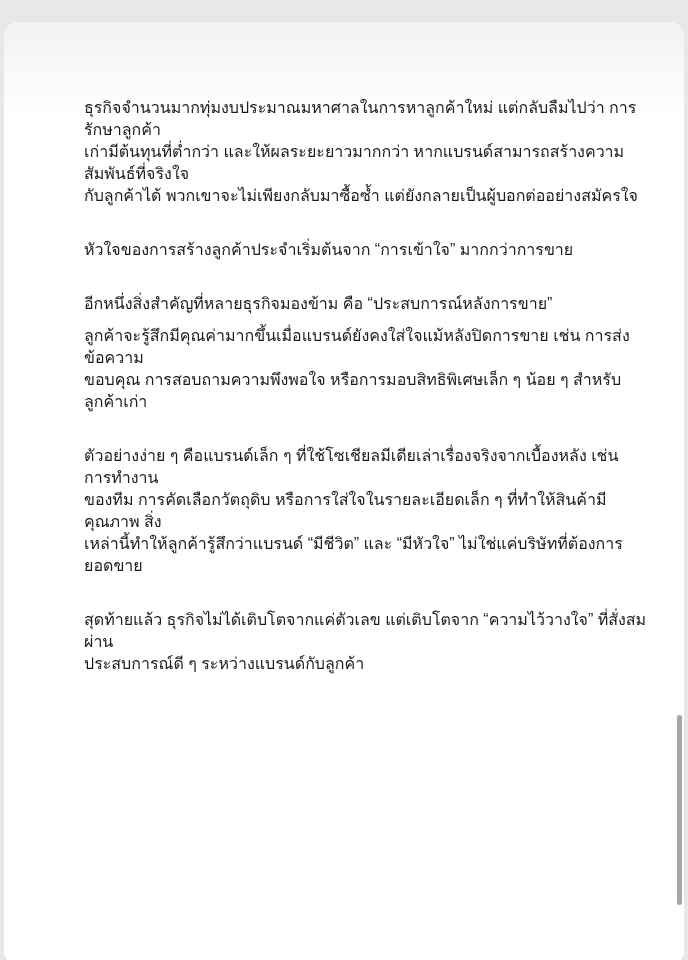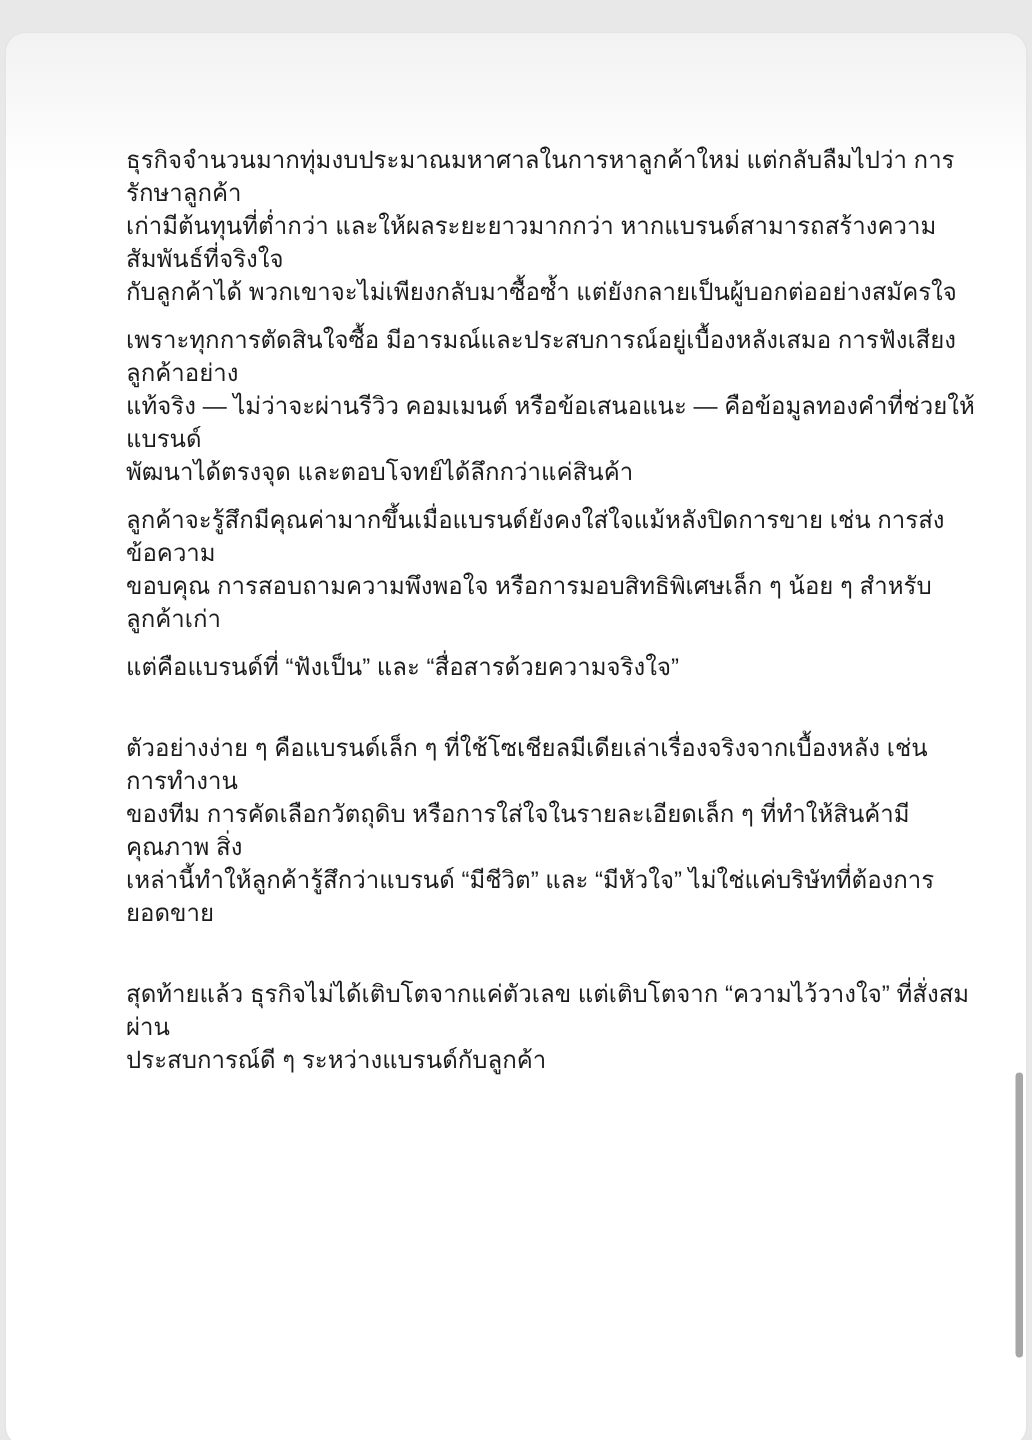--- a/index.html
+++ b/index.html
@@ -52,26 +52,24 @@
   }
 </style>
 </head>
 <body>
 
 <div class="document-card">
   <div class="document-body">
       <p class="para">ธุรกิจจำนวนมากทุ่มงบประมาณมหาศาลในการหาลูกค้าใหม่ แต่กลับลืมไปว่า การรักษาลูกค้า
 เก่ามีต้นทุนที่ต่ำกว่า และให้ผลระยะยาวมากกว่า หากแบรนด์สามารถสร้างความสัมพันธ์ที่จริงใจ
 กับลูกค้าได้ พวกเขาจะไม่เพียงกลับมาซื้อซ้ำ แต่ยังกลายเป็นผู้บอกต่ออย่างสมัครใจ</p>
-      <p class="para">เพราะทุกการตัดสินใจซื้อ มีอารมณ์และประสบการณ์อยู่เบื้องหลังเสมอ การฟังเสียงลูกค้าอย่าง
-แท้จริง — ไม่ว่าจะผ่านรีวิว คอมเมนต์ หรือข้อเสนอแนะ — คือข้อมูลทองคำที่ช่วยให้แบรนด์
-พัฒนาได้ตรงจุด และตอบโจทย์ได้ลึกกว่าแค่สินค้า</p>
+      <p class="para section-break">หัวใจของการสร้างลูกค้าประจำเริ่มต้นจาก “การเข้าใจ” มากกว่าการขาย</p>
+      <p class="para section-break">อีกหนึ่งสิ่งสำคัญที่หลายธุรกิจมองข้าม คือ “ประสบการณ์หลังการขาย”</p>
       <p class="para">ลูกค้าจะรู้สึกมีคุณค่ามากขึ้นเมื่อแบรนด์ยังคงใส่ใจแม้หลังปิดการขาย เช่น การส่งข้อความ
 ขอบคุณ การสอบถามความพึงพอใจ หรือการมอบสิทธิพิเศษเล็ก ๆ น้อย ๆ สำหรับลูกค้าเก่า</p>
-      <p class="para">แต่คือแบรนด์ที่ “ฟังเป็น” และ “สื่อสารด้วยความจริงใจ”</p>
       <p class="para section-break">ตัวอย่างง่าย ๆ คือแบรนด์เล็ก ๆ ที่ใช้โซเชียลมีเดียเล่าเรื่องจริงจากเบื้องหลัง เช่น การทำงาน
 ของทีม การคัดเลือกวัตถุดิบ หรือการใส่ใจในรายละเอียดเล็ก ๆ ที่ทำให้สินค้ามีคุณภาพ สิ่ง
 เหล่านี้ทำให้ลูกค้ารู้สึกว่าแบรนด์ “มีชีวิต” และ “มีหัวใจ” ไม่ใช่แค่บริษัทที่ต้องการยอดขาย</p>
       <p class="para section-break">สุดท้ายแล้ว ธุรกิจไม่ได้เติบโตจากแค่ตัวเลข แต่เติบโตจาก “ความไว้วางใจ” ที่สั่งสมผ่าน
 ประสบการณ์ดี ๆ ระหว่างแบรนด์กับลูกค้า</p>
     </div>
 </div>
 
 <div class="scrollbar-thumb"></div>
 

